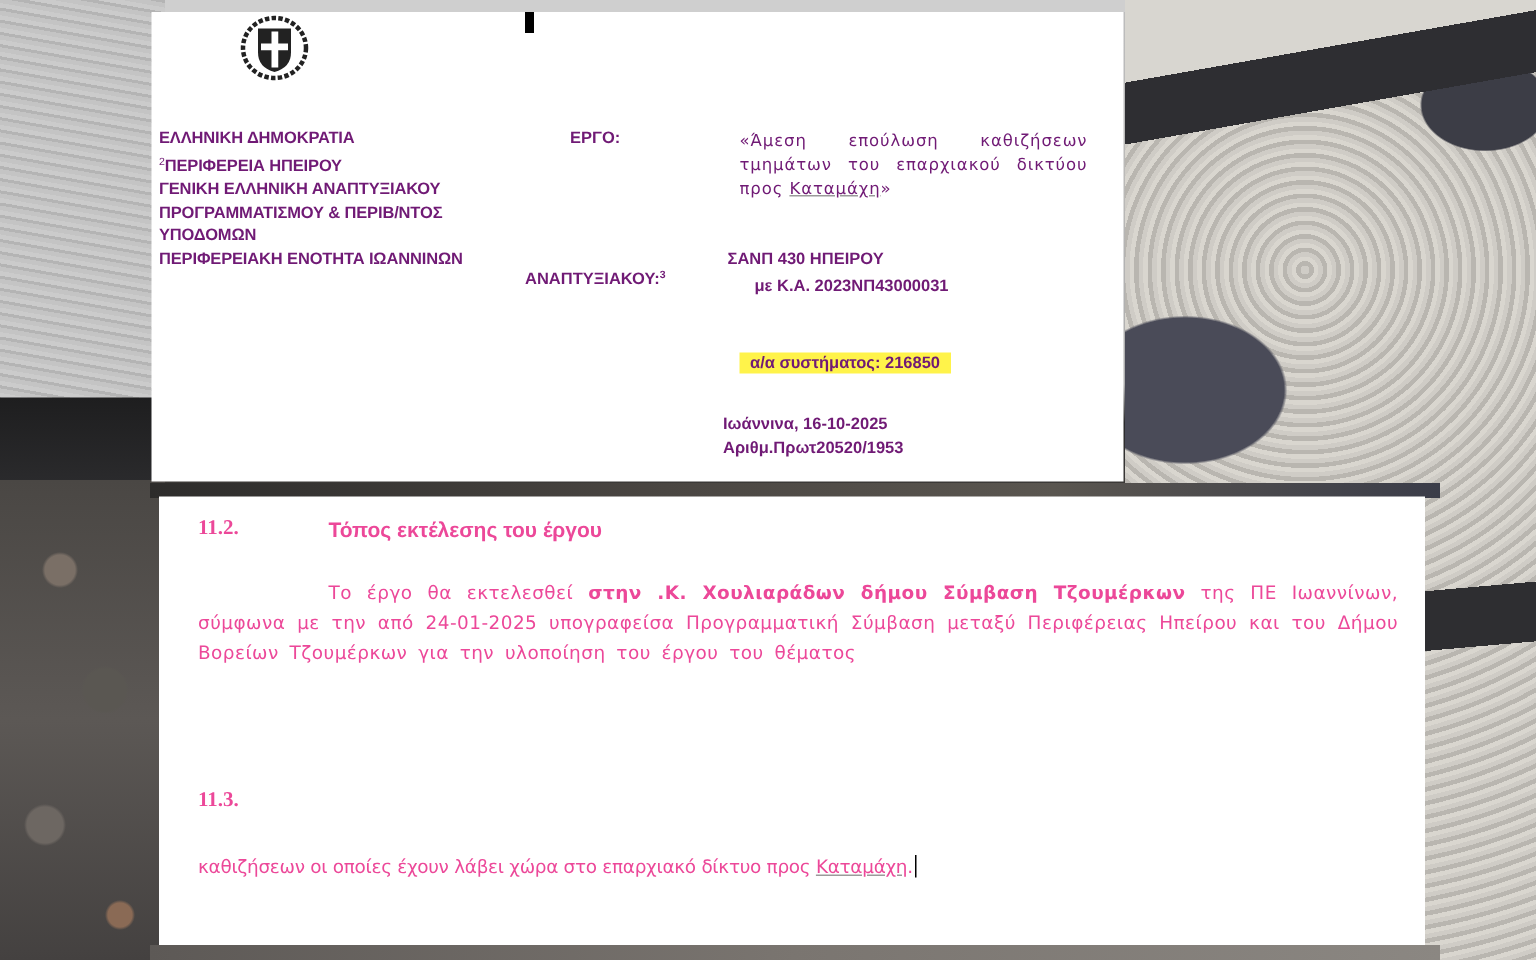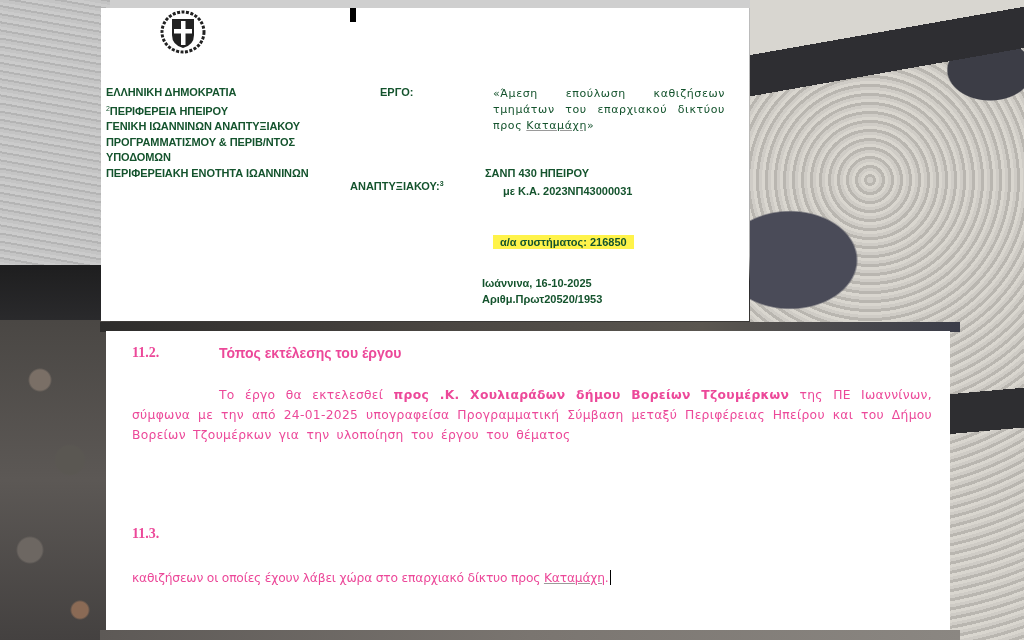--- a/index.html
+++ b/index.html
@@ -54,21 +54,21 @@
     background: linear-gradient(90deg, #2d2c2b, #4a4642 40%, #5a5650 70%, #3b3d49);
   }
   .bg-bottom-under {
     position: absolute; left: 100px; top: 630px; width: 860px; height: 10px;
     background: linear-gradient(90deg, #5d5956, #7a7570 50%, #8b8782);
   }
 
   
   .doc-top {
     position: absolute; left: 101px; top: 8px; width: 648px; height: 313px;
-    background: #ffffff; color: #14532d;
+    background: #ffffff; color: #701a75;
   }
   .doc-bottom {
     position: absolute; left: 106px; top: 331px; width: 844px; height: 299px;
     background: #ffffff; color: #ec4899;
   }
 
   .cursor-mark {
     position: absolute; left: 249px; top: 0px; width: 6px; height: 14px; background: #000;
   }
   .emblem {
@@ -156,21 +156,21 @@
   <svg class="emblem" viewBox="0 0 48 44">
     <ellipse cx="24" cy="22" rx="21" ry="20" fill="none" stroke="#222" stroke-width="3" stroke-dasharray="3 1.5"></ellipse>
     <path d="M13 9 h22 v16 q0 10 -11 13 q-11 -3 -11 -13 z" fill="#222"></path>
     <rect x="22" y="11" width="4.5" height="24" fill="#fff"></rect>
     <rect x="15" y="19" width="18" height="4.5" fill="#fff"></rect>
   </svg>
 
   <div class="issuer">
     <div>ΕΛΛΗΝΙΚΗ ΔΗΜΟΚΡΑΤΙΑ</div>
     <div><sup>2</sup><span>ΠΕΡΙΦΕΡΕΙΑ ΗΠΕΙΡΟΥ</span></div>
-    <div>ΓΕΝΙΚΗ ΙΩΑΝΝΙΝΩΝ ΑΝΑΠΤΥΞΙΑΚΟΥ</div>
+    <div>ΓΕΝΙΚΗ ΕΛΛΗΝΙΚΗ ΑΝΑΠΤΥΞΙΑΚΟΥ</div>
     <div>ΠΡΟΓΡΑΜΜΑΤΙΣΜΟΥ &amp; ΠΕΡΙΒ/ΝΤΟΣ</div>
     <div>ΥΠΟΔΟΜΩΝ</div>
     <div>ΠΕΡΙΦΕΡΕΙΑΚΗ ΕΝΟΤΗΤΑ ΙΩΑΝΝΙΝΩΝ</div>
   </div>
 
   <div class="label-ergo">ΕΡΓΟ:</div>
   <div class="ergo-title"><span>«Άμεση επούλωση καθιζήσεων τμημάτων του επαρχιακού δικτύου προς </span><span class="underline-wavy">Καταμάχη</span><span>»</span></div>
 
   <div class="label-funding"><span>ΑΝΑΠΤΥΞΙΑΚΟΥ:</span><sup>3</sup></div>
   <div class="funding-line1">ΣΑΝΠ 430 ΗΠΕΙΡΟΥ</div>
@@ -178,19 +178,19 @@
 
   <div class="system-no"><span class="hl">α/α συστήματος: 216850</span></div>
 
   <div class="date-line">Ιωάννινα, 16-10-2025</div>
   <div class="prot-line">Αριθμ.Πρωτ20520/1953</div>
 </div>
 
 <div class="doc-bottom">
   <div class="sec-num" style="top:14px">11.2.</div>
   <div class="sec-title" style="top:14px">Τόπος εκτέλεσης του έργου</div>
-  <div class="para" style="top:54px"><span class="indent"></span><span>Το έργο θα εκτελεσθεί </span><b>προς  .Κ. Χουλιαράδων δήμου Βορείων Τζουμέρκων</b><span> της ΠΕ Ιωαννίνων, σύμφωνα με την από 24-01-2025 υπογραφείσα Προγραμματική Σύμβαση μεταξύ Περιφέρειας Ηπείρου και του Δήμου Βορείων Τζουμέρκων για την υλοποίηση του έργου του θέματος</span></div>
+  <div class="para" style="top:54px"><span class="indent"></span><span>Το έργο θα εκτελεσθεί </span><b>στην  .Κ. Χουλιαράδων δήμου Σύμβαση Τζουμέρκων</b><span> της ΠΕ Ιωαννίνων, σύμφωνα με την από 24-01-2025 υπογραφείσα Προγραμματική Σύμβαση μεταξύ Περιφέρειας Ηπείρου και του Δήμου Βορείων Τζουμέρκων για την υλοποίηση του έργου του θέματος</span></div>
 
   <div class="sec-num" style="top:195px">11.3.</div>
   <div class="para2" style="top:232px">
     <span class="line2"><span>καθιζήσεων οι οποίες έχουν λάβει χώρα στο επαρχιακό δίκτυο προς </span><span class="underline-wavy">Καταμάχη</span><span>.</span><span class="text-cursor"></span></span>
   </div>
 </div>
 
 </body></html>

